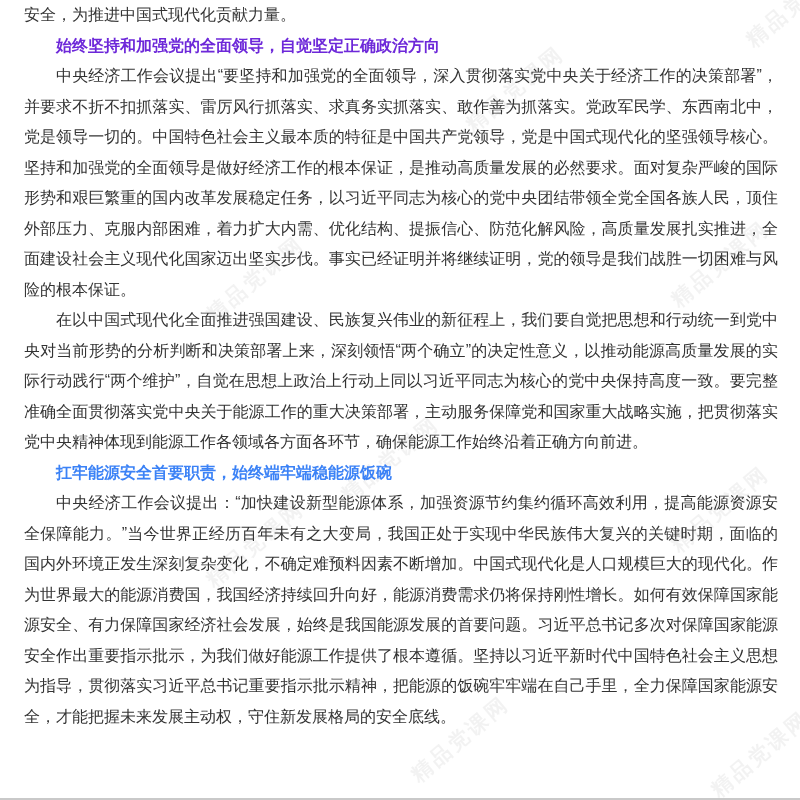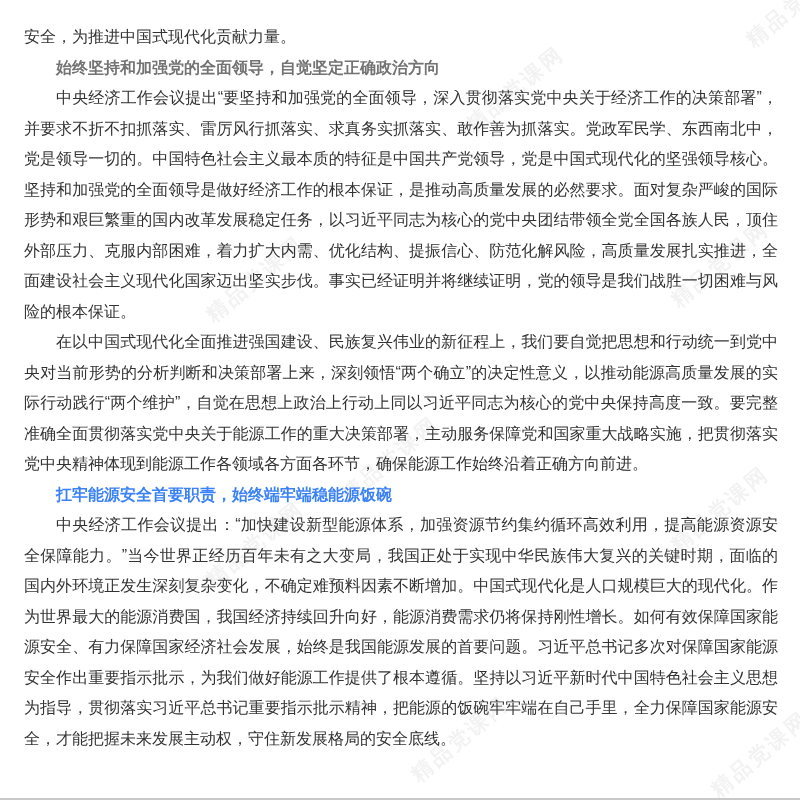--- a/index.html
+++ b/index.html
@@ -27,21 +27,21 @@
     transform: rotate(-40deg);
     font-size: 21px;
     letter-spacing: 3px;
     font-weight: bold;
   }
   .content {
     position: absolute;
     inset: 0;
     z-index: 2;
     box-sizing: border-box;
-    padding: 22px 22px 0 24px;
+    padding: 0 22px 0 24px;
     font-size: 16px;
     line-height: 30.5px;
     text-align: justify;
     text-justify: inter-ideograph;
   }
   .content p {
     margin: 0;
     padding: 0;
     text-indent: 2em;
   }
@@ -70,20 +70,20 @@
       <span style="left: 195px; top: 265px; color: rgb(138, 138, 138); opacity: 0.1;">精品党课网</span>
       <span style="left: 660px; top: 250px; color: rgb(138, 138, 138); opacity: 0.1;">精品党课网</span>
       <span style="left: 330px; top: 445px; color: rgb(138, 138, 138); opacity: 0.1;">精品党课网</span>
       <span style="left: 195px; top: 530px; color: rgb(138, 138, 138); opacity: 0.1;">精品党课网</span>
       <span style="left: 660px; top: 495px; color: rgb(138, 138, 138); opacity: 0.1;">精品党课网</span>
       <span style="left: 400px; top: 725px; color: rgb(138, 138, 138); opacity: 0.1;">精品党课网</span>
       <span style="left: 700px; top: 740px; color: rgb(138, 138, 138); opacity: 0.1;">精品党课网</span>
     </div>
   <div class="content" id="document-content" style="color: rgb(51, 51, 51);">
       <p class="continuation">安全，为推进中国式现代化贡献力量。</p>
-      <p class="heading" style="color: #737373;">始终坚持和加强党的全面领导，自觉坚定正确政治方向</p>
+      <p class="heading" style="color: #6d28d9;">始终坚持和加强党的全面领导，自觉坚定正确政治方向</p>
       <p class="body">中央经济工作会议提出“要坚持和加强党的全面领导，深入贯彻落实党中央关于经济工作的决策部署”，并要求不折不扣抓落实、雷厉风行抓落实、求真务实抓落实、敢作善为抓落实。党政军民学、东西南北中，党是领导一切的。中国特色社会主义最本质的特征是中国共产党领导，党是中国式现代化的坚强领导核心。坚持和加强党的全面领导是做好经济工作的根本保证，是推动高质量发展的必然要求。面对复杂严峻的国际形势和艰巨繁重的国内改革发展稳定任务，以习近平同志为核心的党中央团结带领全党全国各族人民，顶住外部压力、克服内部困难，着力扩大内需、优化结构、提振信心、防范化解风险，高质量发展扎实推进，全面建设社会主义现代化国家迈出坚实步伐。事实已经证明并将继续证明，党的领导是我们战胜一切困难与风险的根本保证。</p>
       <p class="body">在以中国式现代化全面推进强国建设、民族复兴伟业的新征程上，我们要自觉把思想和行动统一到党中央对当前形势的分析判断和决策部署上来，深刻领悟“两个确立”的决定性意义，以推动能源高质量发展的实际行动践行“两个维护”，自觉在思想上政治上行动上同以习近平同志为核心的党中央保持高度一致。要完整准确全面贯彻落实党中央关于能源工作的重大决策部署，主动服务保障党和国家重大战略实施，把贯彻落实党中央精神体现到能源工作各领域各方面各环节，确保能源工作始终沿着正确方向前进。</p>
       <p class="heading" style="color: #3b82f6;">扛牢能源安全首要职责，始终端牢端稳能源饭碗</p>
       <p class="body">中央经济工作会议提出：“加快建设新型能源体系，加强资源节约集约循环高效利用，提高能源资源安全保障能力。”当今世界正经历百年未有之大变局，我国正处于实现中华民族伟大复兴的关键时期，面临的国内外环境正发生深刻复杂变化，不确定难预料因素不断增加。中国式现代化是人口规模巨大的现代化。作为世界最大的能源消费国，我国经济持续回升向好，能源消费需求仍将保持刚性增长。如何有效保障国家能源安全、有力保障国家经济社会发展，始终是我国能源发展的首要问题。习近平总书记多次对保障国家能源安全作出重要指示批示，为我们做好能源工作提供了根本遵循。坚持以习近平新时代中国特色社会主义思想为指导，贯彻落实习近平总书记重要指示批示精神，把能源的饭碗牢牢端在自己手里，全力保障国家能源安全，才能把握未来发展主动权，守住新发展格局的安全底线。</p>
     </div>
   <div class="bottom-rule" id="bottom-rule" style="background: rgb(201, 201, 201);"></div>
 </div>
 
 </body></html>

